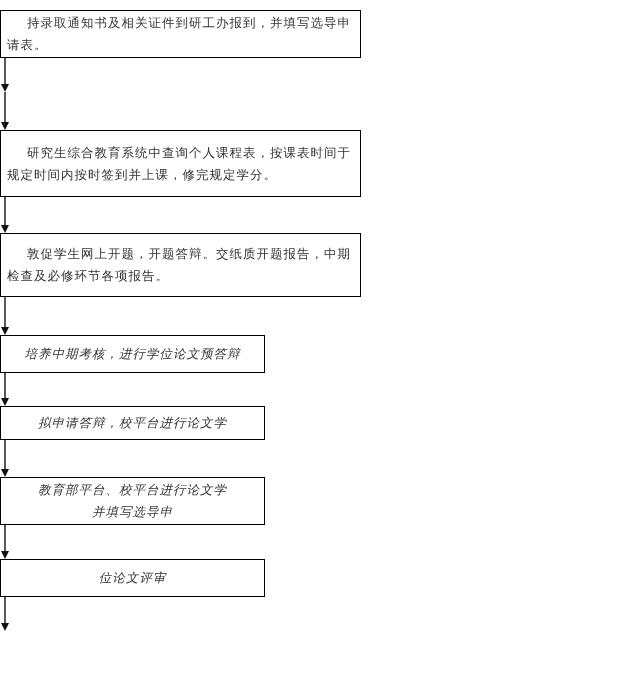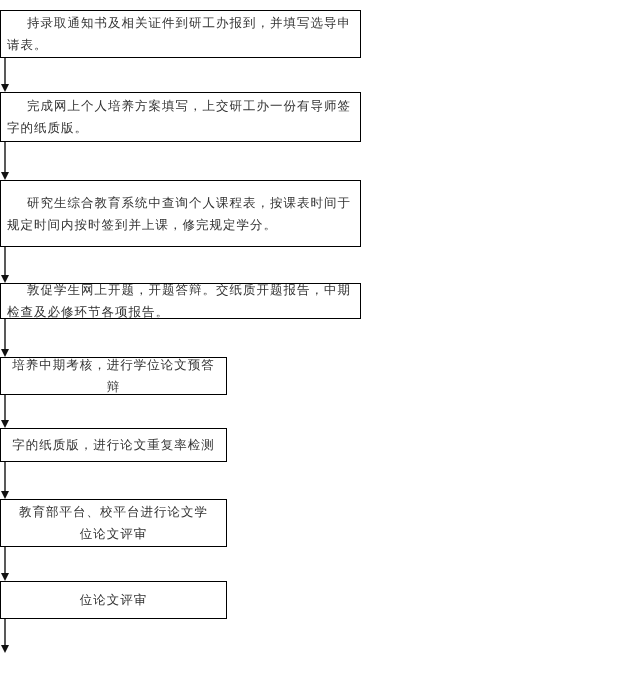--- a/index.html
+++ b/index.html
@@ -22,23 +22,23 @@
     display:flex;flex-direction:column;justify-content:center;
     color:#333;
     font-size:12.5px;
     letter-spacing:1px;
     line-height:22px;
     padding:0 6px;
   }
   .box .txt{white-space:pre-line;}
   .wide{width:361px;}
   .wide .txt{text-align:left;text-indent:20px;}
-  .narrow{width:227px;}
+  .narrow{width:265px;font-style:italic;}
   .narrow .txt{text-align:center;text-indent:0;}
-  .b1{height:48px}.b2{height:50px}.b3{height:67px}.b4{height:36px}
+  .b1{height:48px}.b2{height:50px}.b3{height:67px}.b4{height:64px}
   .b5{height:38px}.b6{height:34px}.b7{height:48px}.b8{height:38px}.b9{height:36px}
   .arrow{
     display:flex;flex-direction:column;align-items:center;
     width:10px;
   }
   .a1{height:34px}.a2{height:38px}.a3{height:36px}.a4{height:38px}
   .a5{height:33px}.a6{height:37px}.a7{height:34px}.a8{height:34px}
   .arrow .shaft{
     flex:1 1 auto;width:1.4px;background:#595959;
   }
@@ -58,24 +58,20 @@
 
     <div class="box wide b1">
       <div class="txt">持录取通知书及相关证件到研工办报到，并填写选导申
 请表。</div>
     </div>
     <div class="arrow a1">
       <div class="shaft"></div>
       <div class="head"></div>
     </div>
 
-    <div class="box wide b2">
-      <div class="txt">完成网上个人培养方案填写，上交研工办一份有导师签
-字的纸质版。</div>
-    </div>
     <div class="arrow a2">
       <div class="shaft"></div>
       <div class="head"></div>
     </div>
 
     <div class="box wide b3">
       <div class="txt">研究生综合教育系统中查询个人课程表，按课表时间于
 规定时间内按时签到并上课，修完规定学分。</div>
     </div>
     <div class="arrow a3">
@@ -94,30 +90,30 @@
 
     <div class="box narrow b5">
       <div class="txt">培养中期考核，进行学位论文预答辩</div>
     </div>
     <div class="arrow a5">
       <div class="shaft"></div>
       <div class="head"></div>
     </div>
 
     <div class="box narrow b6">
-      <div class="txt">字的纸质版，进行论文重复率检测</div>
+      <div class="txt">拟申请答辩，校平台进行论文学</div>
     </div>
     <div class="arrow a6">
       <div class="shaft"></div>
       <div class="head"></div>
     </div>
 
     <div class="box narrow b7">
       <div class="txt">教育部平台、校平台进行论文学
-位论文评审</div>
+并填写选导申</div>
     </div>
     <div class="arrow a7">
       <div class="shaft"></div>
       <div class="head"></div>
     </div>
 
     <div class="box narrow b8">
       <div class="txt">位论文评审</div>
     </div>
     <div class="arrow a8">

